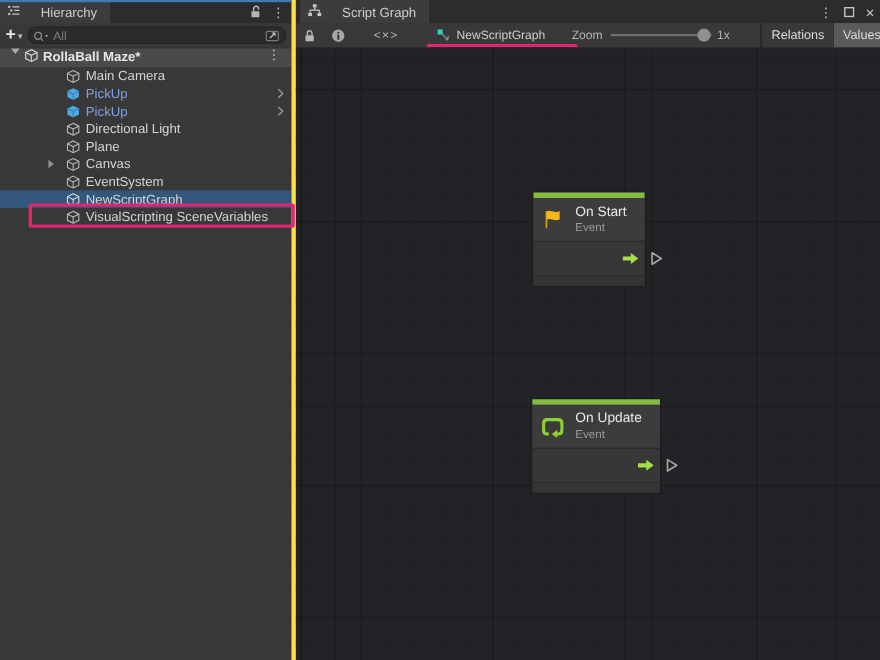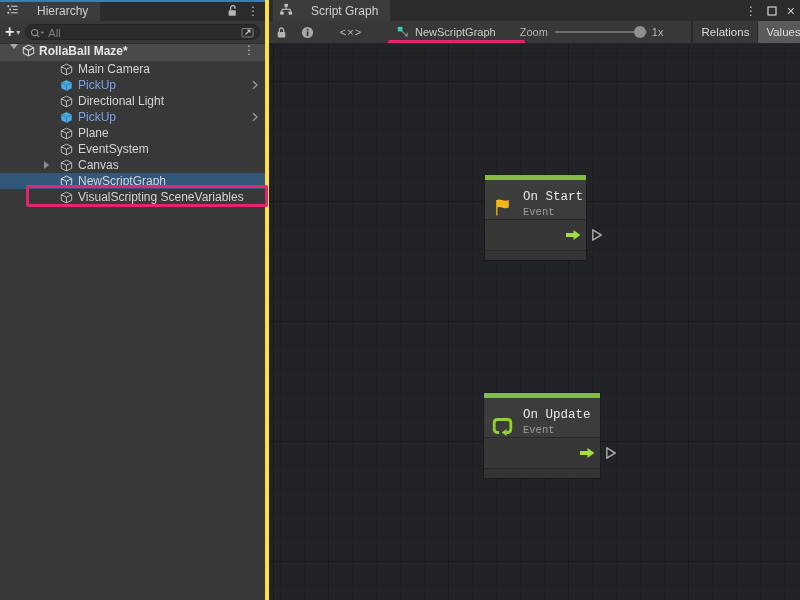--- a/index.html
+++ b/index.html
@@ -71,31 +71,31 @@
       repeating-linear-gradient(90deg,  #191A1C 0 1px, transparent 1px 120px),
       repeating-linear-gradient(180deg, #191A1C 0 1px, transparent 1px 120px),
       repeating-linear-gradient(90deg,  #1E1F21 0 1px, transparent 1px 24px),
       repeating-linear-gradient(180deg, #1E1F21 0 1px, transparent 1px 24px);
     background-position: 59px 0, 0 37px, 11px 0, 0 13px;
   }
 
   
   .node { position:absolute; box-shadow:0 0 0 1px #1C1C1C; background:#383838; }
   .node-bar { height:5px; background:#83BC40; }
-  .node-head { height:39px; background:#3C3C3C; display:flex; align-items:flex-end; gap:8px; padding:0 8px 0 7px;font-family:Liberation Mono, monospace; }
+  .node-head { height:39px; background:#3C3C3C; display:flex; align-items:center; gap:8px; padding:0 8px 0 7px; }
   .node-titles { display:flex; flex-direction:column; justify-content:center; line-height:1.25; }
   .node-title { font-size:12.5px; color:#E8E8E8; white-space:nowrap; }
   .node-sub { font-size:10.5px; color:#9C9C9C; }
   .node-body { height:31px; background:#373737; border-top:1px solid #292929; position:relative; }
   .flow-arrow { position:absolute; right:5px; top:50%; transform:translateY(-50%); display:flex; }
   .port { position:absolute; right:-17px; top:50%; transform:translateY(-50%); display:flex; }
   .node-foot { height:10px; background:#343434; border-top:1px solid #292929; }
 
   .node-onstart { left:216px; top:131px; width:101px; }
-  .node-onupdate { left:215px; top:349px; width:116px; }
+  .node-onupdate { left:215px; top:319px; width:116px; }
 </style>
 </head>
 <body>
 
 <div class="left-panel">
   <div class="accent-line"></div>
 
   <div class="tabstrip">
     <div class="tab">
       <span class="icon">
@@ -179,31 +179,20 @@
           </svg>
       </span>
       <span class="label">PickUp</span>
       <span class="child-arrow">
         <svg width="6" height="10" viewBox="0 0 6 10">
             <path d="M1 1.2 5 5 1 8.8" fill="none" stroke="#9A9A9A" stroke-width="1.3"></path>
           </svg>
       </span>
     </div>
 
-    <div class="trow">
-      <span class="exp-slot"></span>
-      <span class="icon">
-        <svg width="13" height="13" viewBox="0 0 14 14">
-            <path d="M7 1.2 12.6 4v6L7 12.8 1.4 10V4Z" fill="none" stroke="#BFBFBF"></path>
-            <path d="M1.4 4 7 6.8 12.6 4M7 6.8v6" fill="none" stroke="#BFBFBF"></path>
-          </svg>
-      </span>
-      <span class="label">Directional Light</span>
-    </div>
-
     <div class="trow prefab">
       <span class="exp-slot"></span>
       <span class="icon">
         <svg width="13" height="13" viewBox="0 0 14 14">
             <path d="M7 1.2 12.6 4v6L7 12.8 1.4 10V4Z" fill="#4FA9E0"></path>
             <path d="M1.4 4 7 6.8 12.6 4M7 6.8v6" fill="none" stroke="#2E7FB5"></path>
           </svg>
       </span>
       <span class="label">PickUp</span>
       <span class="child-arrow">
@@ -214,46 +203,57 @@
     </div>
 
     <div class="trow">
       <span class="exp-slot"></span>
       <span class="icon">
         <svg width="13" height="13" viewBox="0 0 14 14">
             <path d="M7 1.2 12.6 4v6L7 12.8 1.4 10V4Z" fill="none" stroke="#BFBFBF"></path>
             <path d="M1.4 4 7 6.8 12.6 4M7 6.8v6" fill="none" stroke="#BFBFBF"></path>
           </svg>
       </span>
+      <span class="label">Directional Light</span>
+    </div>
+
+    <div class="trow">
+      <span class="exp-slot"></span>
+      <span class="icon">
+        <svg width="13" height="13" viewBox="0 0 14 14">
+            <path d="M7 1.2 12.6 4v6L7 12.8 1.4 10V4Z" fill="none" stroke="#BFBFBF"></path>
+            <path d="M1.4 4 7 6.8 12.6 4M7 6.8v6" fill="none" stroke="#BFBFBF"></path>
+          </svg>
+      </span>
       <span class="label">Plane</span>
     </div>
 
-
-    <div class="trow">
-      <span class="exp-slot"></span>
-      <span class="icon">
-        <svg width="13" height="13" viewBox="0 0 14 14">
-            <path d="M7 1.2 12.6 4v6L7 12.8 1.4 10V4Z" fill="none" stroke="#BFBFBF"></path>
-            <path d="M1.4 4 7 6.8 12.6 4M7 6.8v6" fill="none" stroke="#BFBFBF"></path>
-          </svg>
-      </span>
-      <span class="label">EventSystem</span>
-    </div>
 
     <div class="trow">
       <span class="exp-slot">
           <span class="tri-right"></span>
         </span>
       <span class="icon">
         <svg width="13" height="13" viewBox="0 0 14 14">
             <path d="M7 1.2 12.6 4v6L7 12.8 1.4 10V4Z" fill="none" stroke="#BFBFBF"></path>
             <path d="M1.4 4 7 6.8 12.6 4M7 6.8v6" fill="none" stroke="#BFBFBF"></path>
           </svg>
       </span>
       <span class="label">Canvas</span>
+    </div>
+
+    <div class="trow">
+      <span class="exp-slot"></span>
+      <span class="icon">
+        <svg width="13" height="13" viewBox="0 0 14 14">
+            <path d="M7 1.2 12.6 4v6L7 12.8 1.4 10V4Z" fill="none" stroke="#BFBFBF"></path>
+            <path d="M1.4 4 7 6.8 12.6 4M7 6.8v6" fill="none" stroke="#BFBFBF"></path>
+          </svg>
+      </span>
+      <span class="label">EventSystem</span>
     </div>
 
     <div class="trow selected">
       <span class="exp-slot"></span>
       <span class="icon">
         <svg width="13" height="13" viewBox="0 0 14 14">
             <path d="M7 1.2 12.6 4v6L7 12.8 1.4 10V4Z" fill="none" stroke="#E2E2E2"></path>
             <path d="M1.4 4 7 6.8 12.6 4M7 6.8v6" fill="none" stroke="#E2E2E2"></path>
           </svg>
       </span>

